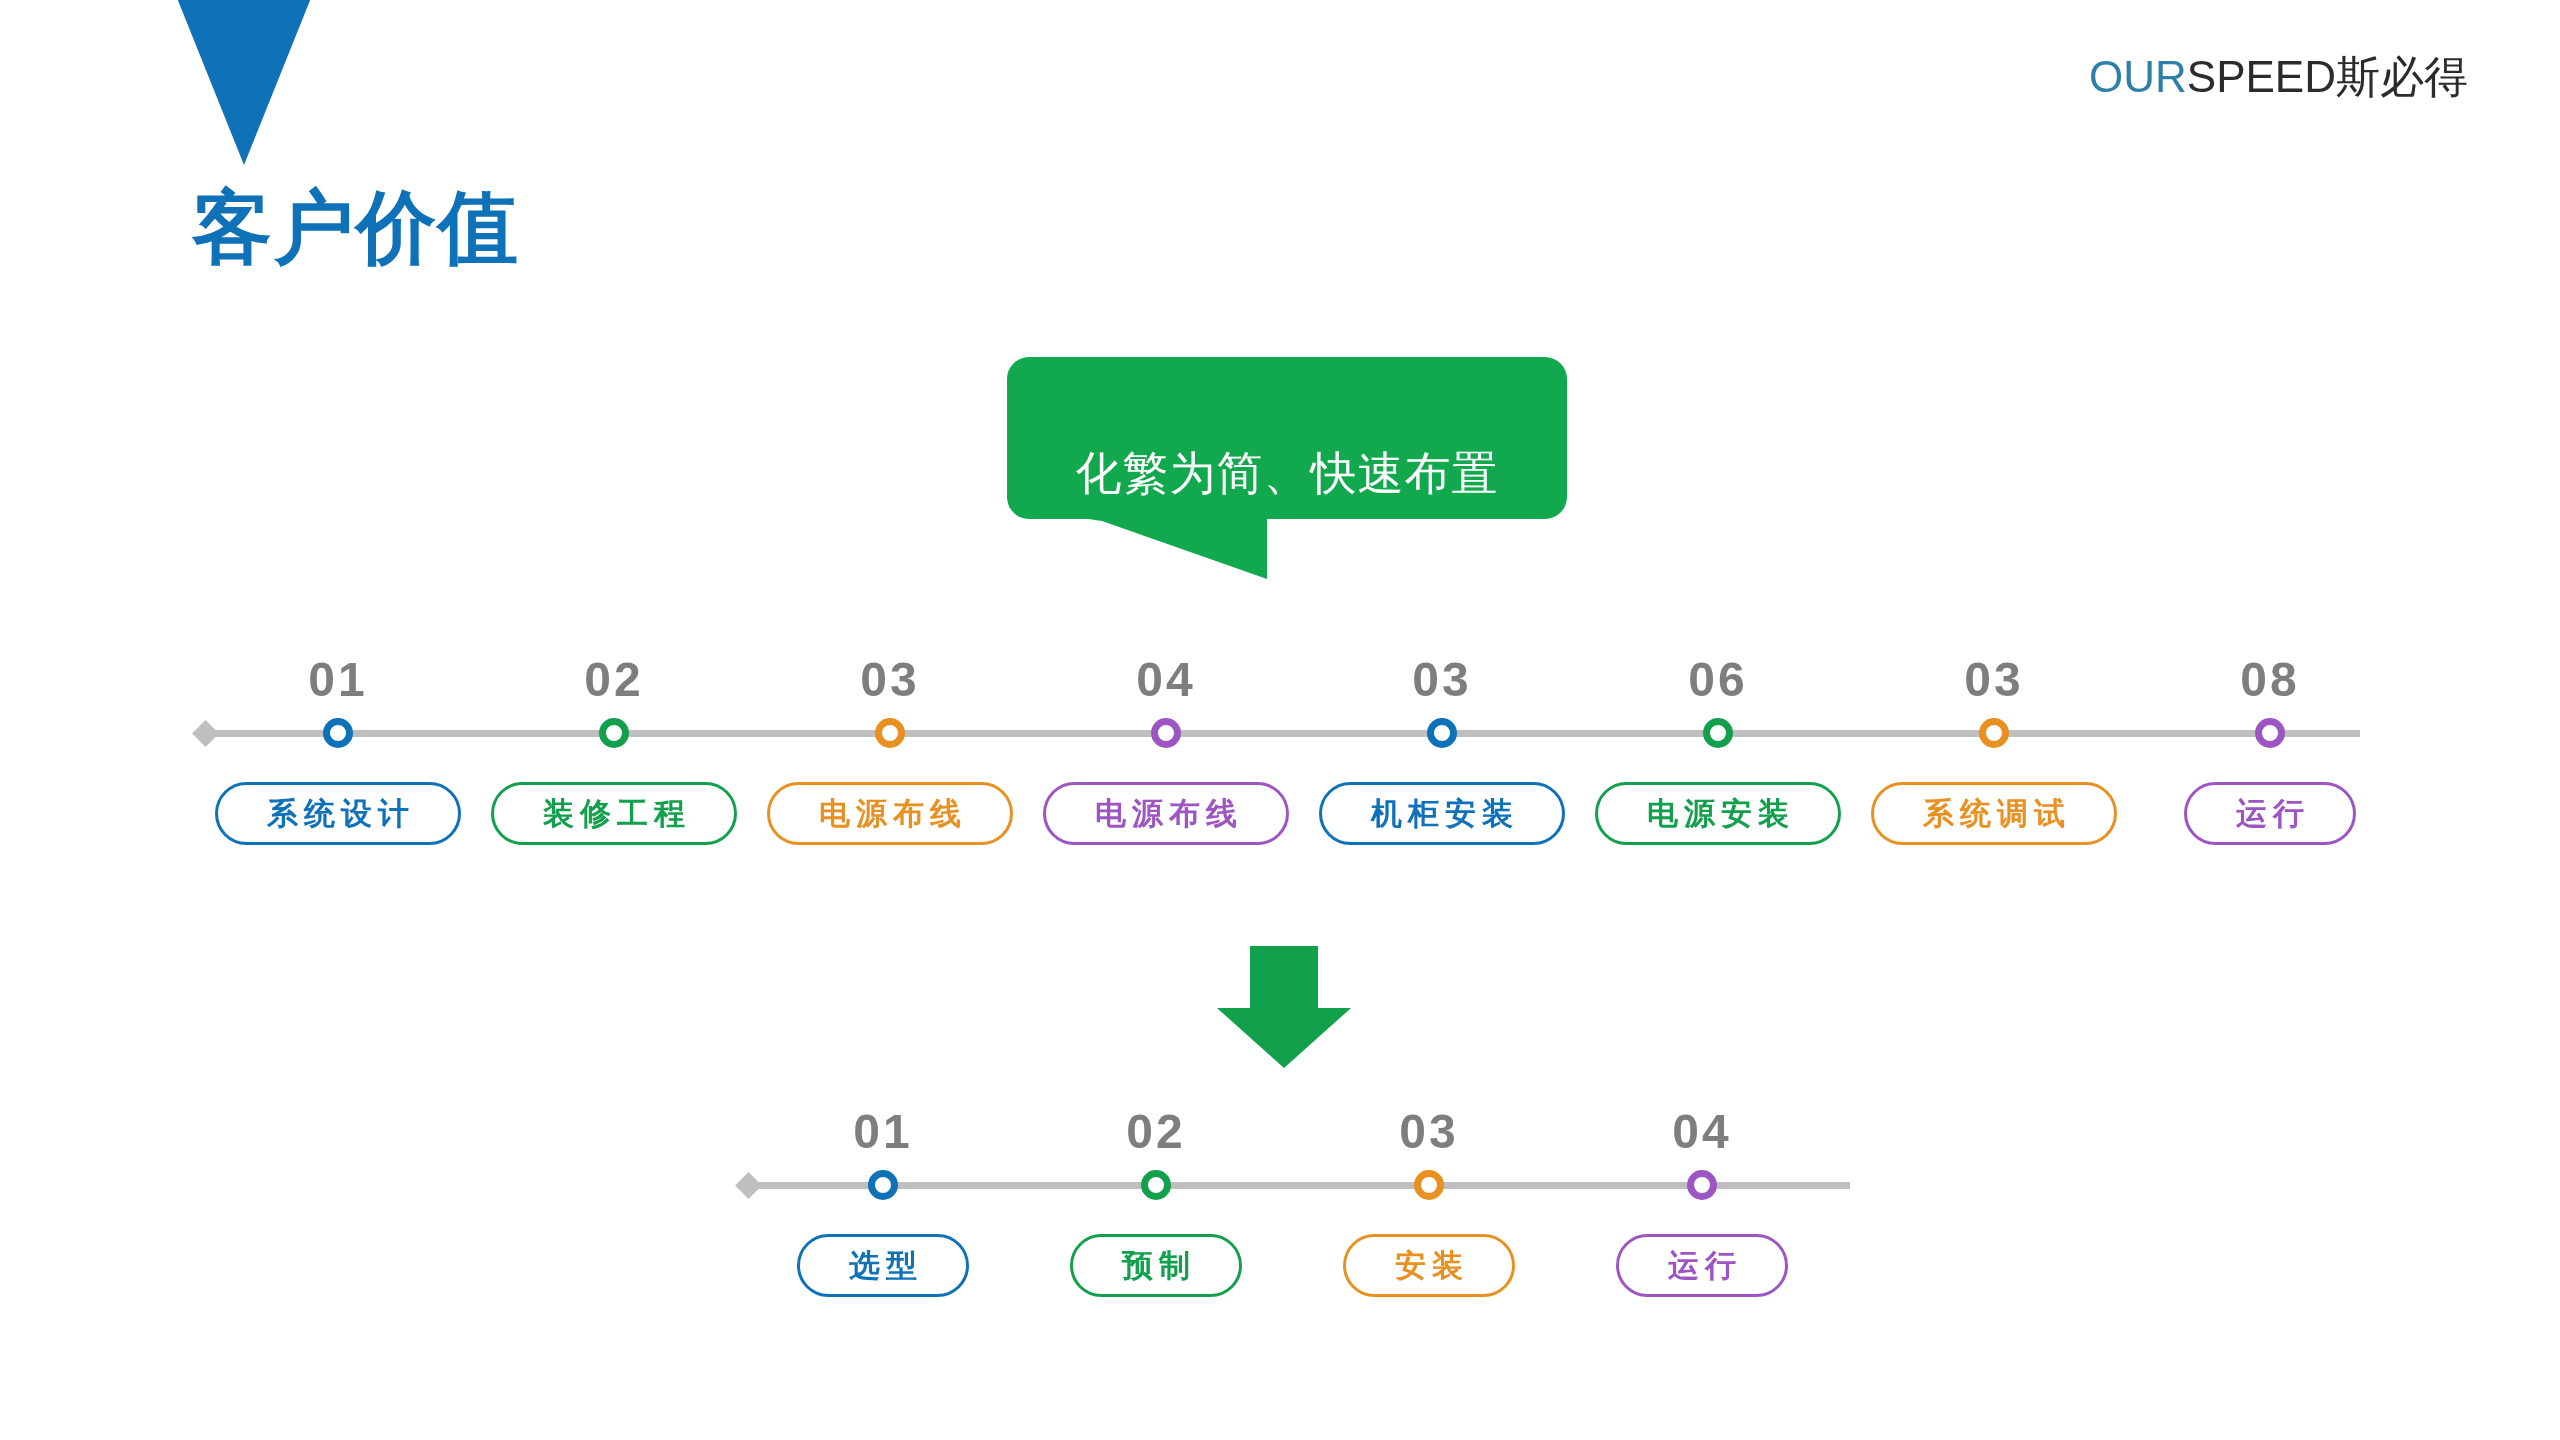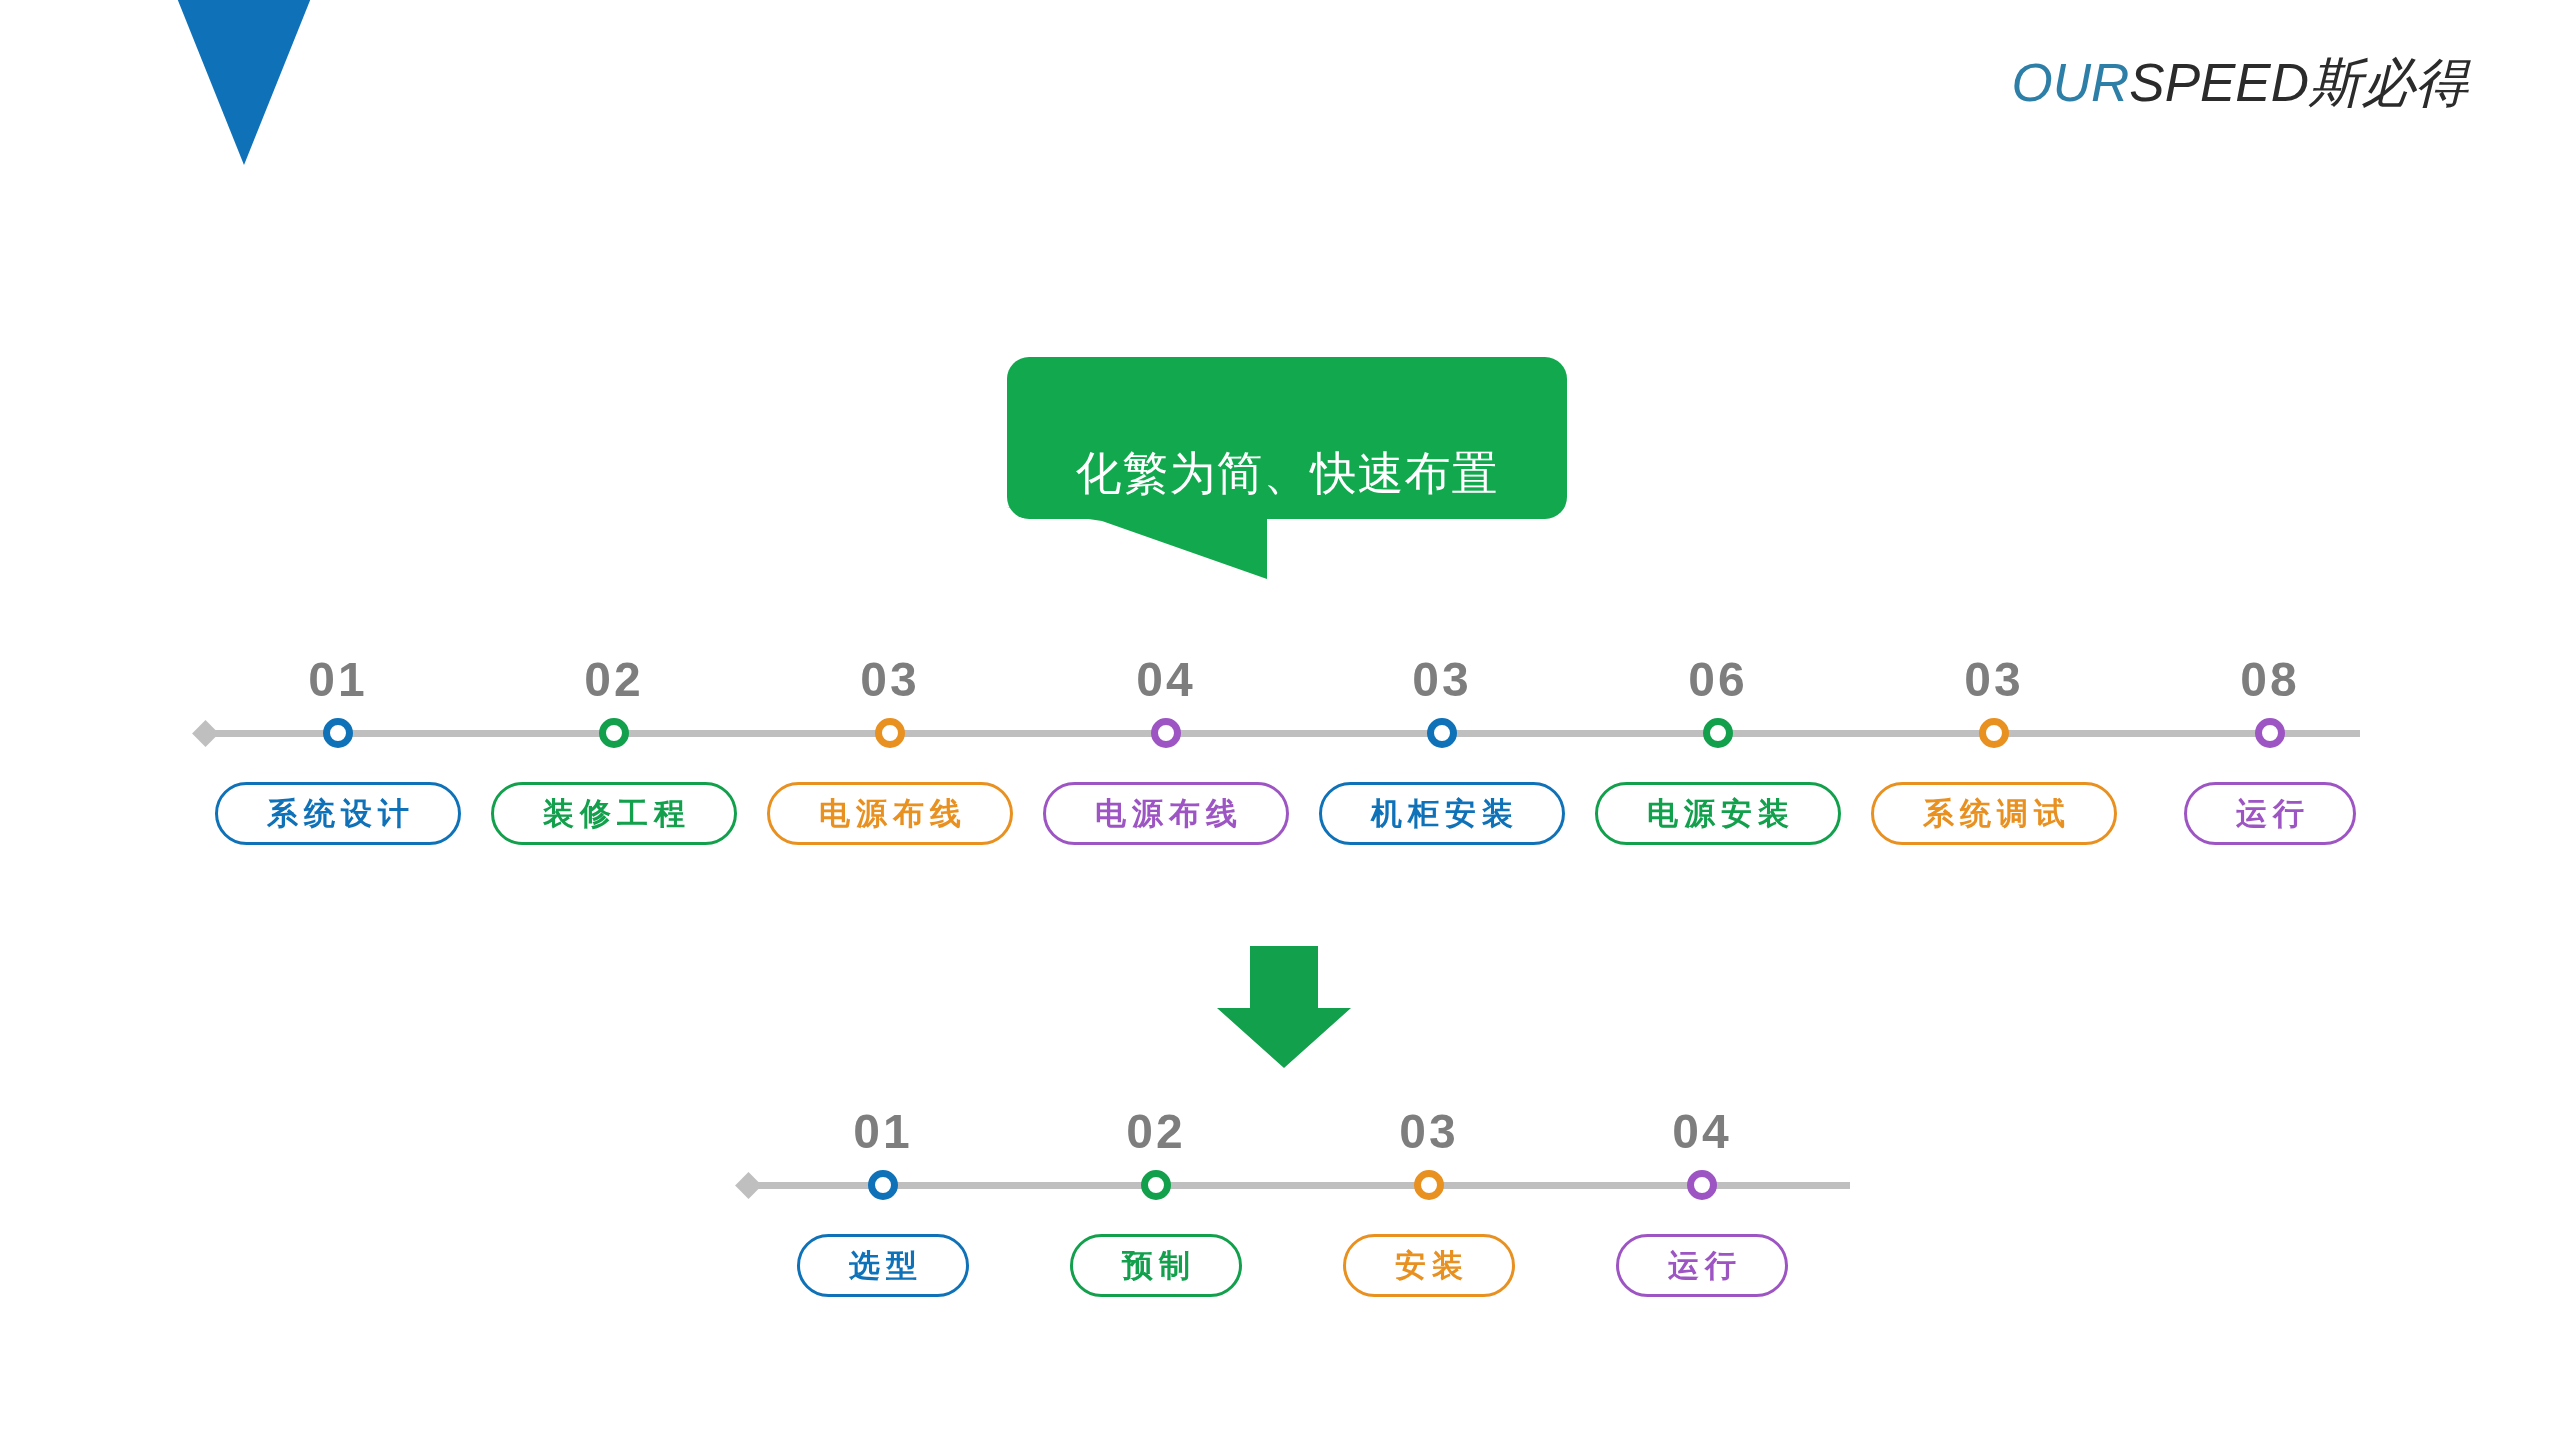--- a/index.html
+++ b/index.html
@@ -17,26 +17,25 @@
     height: 1440px;
     background: #ffffff;
     overflow: hidden;
   }
 
   
   .logo {
     position: absolute;
     right: 92px;
     top: 48px;
-    font-size: 53px;
+    font-size: 44px;
     letter-spacing: 0px;
     white-space: nowrap;
     color: #2b2b2b;
     font-weight: 400;
-    font-style: italic;
   }
   .logo .logo-our { color: #2e7fa8; }
   .logo .logo-rest { color: #2b2b2b; }
 
   .blue-triangle {
     position: absolute;
     left: 177px;
     top: -2px;
     width: 0;
     height: 0;
@@ -191,20 +190,21 @@
 <body>
 
 <div id="slide">
 
   <div class="logo">
     <span class="logo-our">OUR</span><span class="logo-rest">SPEED斯必得</span>
   </div>
 
   <div class="blue-triangle"></div>
 
+  <div class="page-title">客户价值</div>
 
   <div class="bubble-wrap">
     <div class="bubble-body"></div>
     <svg class="bubble-tail" viewBox="0 0 260 72">
       <polygon points="0,0 260,0 260,72 95,14" fill="#12A94E"></polygon>
     </svg>
     <div class="bubble-text">化繁为简、快速布置</div>
   </div>
 
   <div class="timeline" id="tl-before" style="left:205px; top:730px; width:2155px;">

